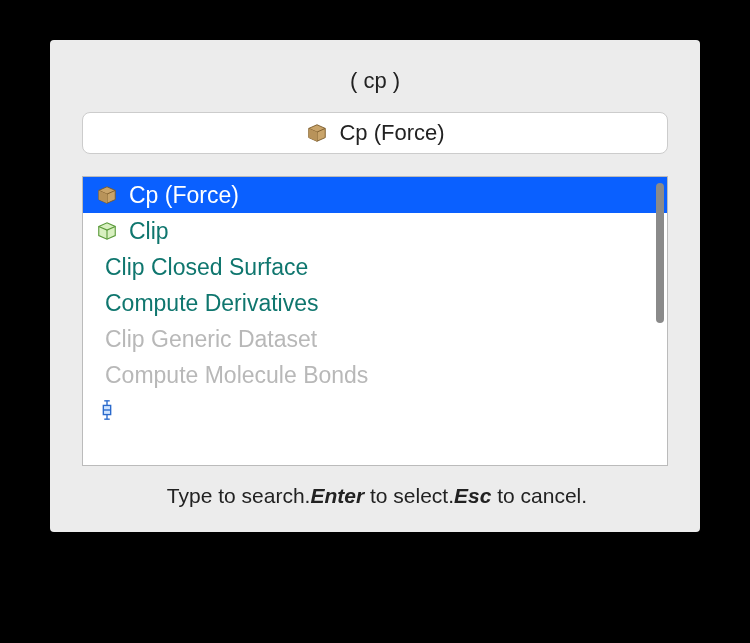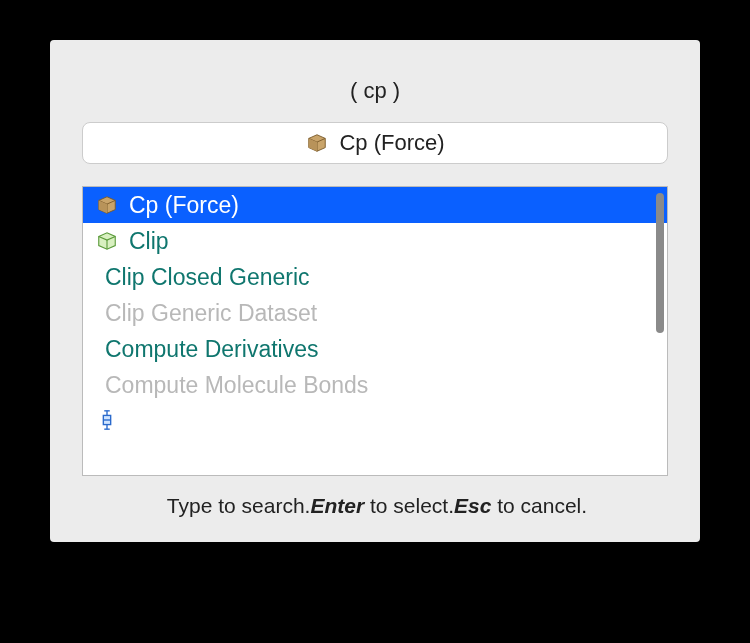--- a/index.html
+++ b/index.html
@@ -12,21 +12,21 @@
       display: flex;
       justify-content: center;
       align-items: flex-start;
       padding: 40px;
       font-family: -apple-system, BlinkMacSystemFont, "Helvetica Neue", Arial, sans-serif;
     }
     .dialog {
       background: #ececec;
       width: 650px;
       border-radius: 4px;
-      padding: 38px 32px 24px;
+      padding: 28px 32px 24px;
       box-shadow: 0 10px 40px rgba(0,0,0,0.3);
     }
     .query-text {
       text-align: center;
       font-size: 22px;
       color: #222;
       margin-bottom: 18px;
     }
     .input-field {
       background: #fff;
@@ -143,29 +143,29 @@
             <svg width="22" height="22" viewBox="0 0 24 24">
       <path d="M3 7 L12 3 L21 7 L21 17 L12 21 L3 17 Z" fill="#d8f0c0" stroke="#5a9a3a" stroke-width="1.2"></path>
       <path d="M3 7 L12 11 L21 7" fill="none" stroke="#5a9a3a" stroke-width="1.2"></path>
       <path d="M12 11 L12 21" fill="none" stroke="#5a9a3a" stroke-width="1.2"></path>
     </svg>
           </span>
           <span>Clip</span>
         </div>
         <div class="list-item">
           <span class="icon-slot empty" style="width: 0px;"></span>
-          <span>Clip Closed Generic</span>
+          <span>Clip Closed Surface</span>
+        </div>
+        <div class="list-item">
+          <span class="icon-slot empty" style="width: 0px;"></span>
+          <span>Compute Derivatives</span>
         </div>
         <div class="list-item disabled">
           <span class="icon-slot empty" style="width: 0px;"></span>
           <span>Clip Generic Dataset</span>
-        </div>
-        <div class="list-item">
-          <span class="icon-slot empty" style="width: 0px;"></span>
-          <span>Compute Derivatives</span>
         </div>
         <div class="list-item disabled">
           <span class="icon-slot empty" style="width: 0px;"></span>
           <span>Compute Molecule Bonds</span>
         </div>
         <div class="list-item">
           <span class="icon-slot">
             <svg width="22" height="22" viewBox="0 0 24 24">
       <line x1="12" y1="2" x2="12" y2="22" stroke="#2a6acc" stroke-width="1.5"></line>
       <rect x="8" y="7" width="8" height="10" fill="#cfe4ff" stroke="#2a6acc" stroke-width="1.5"></rect>

